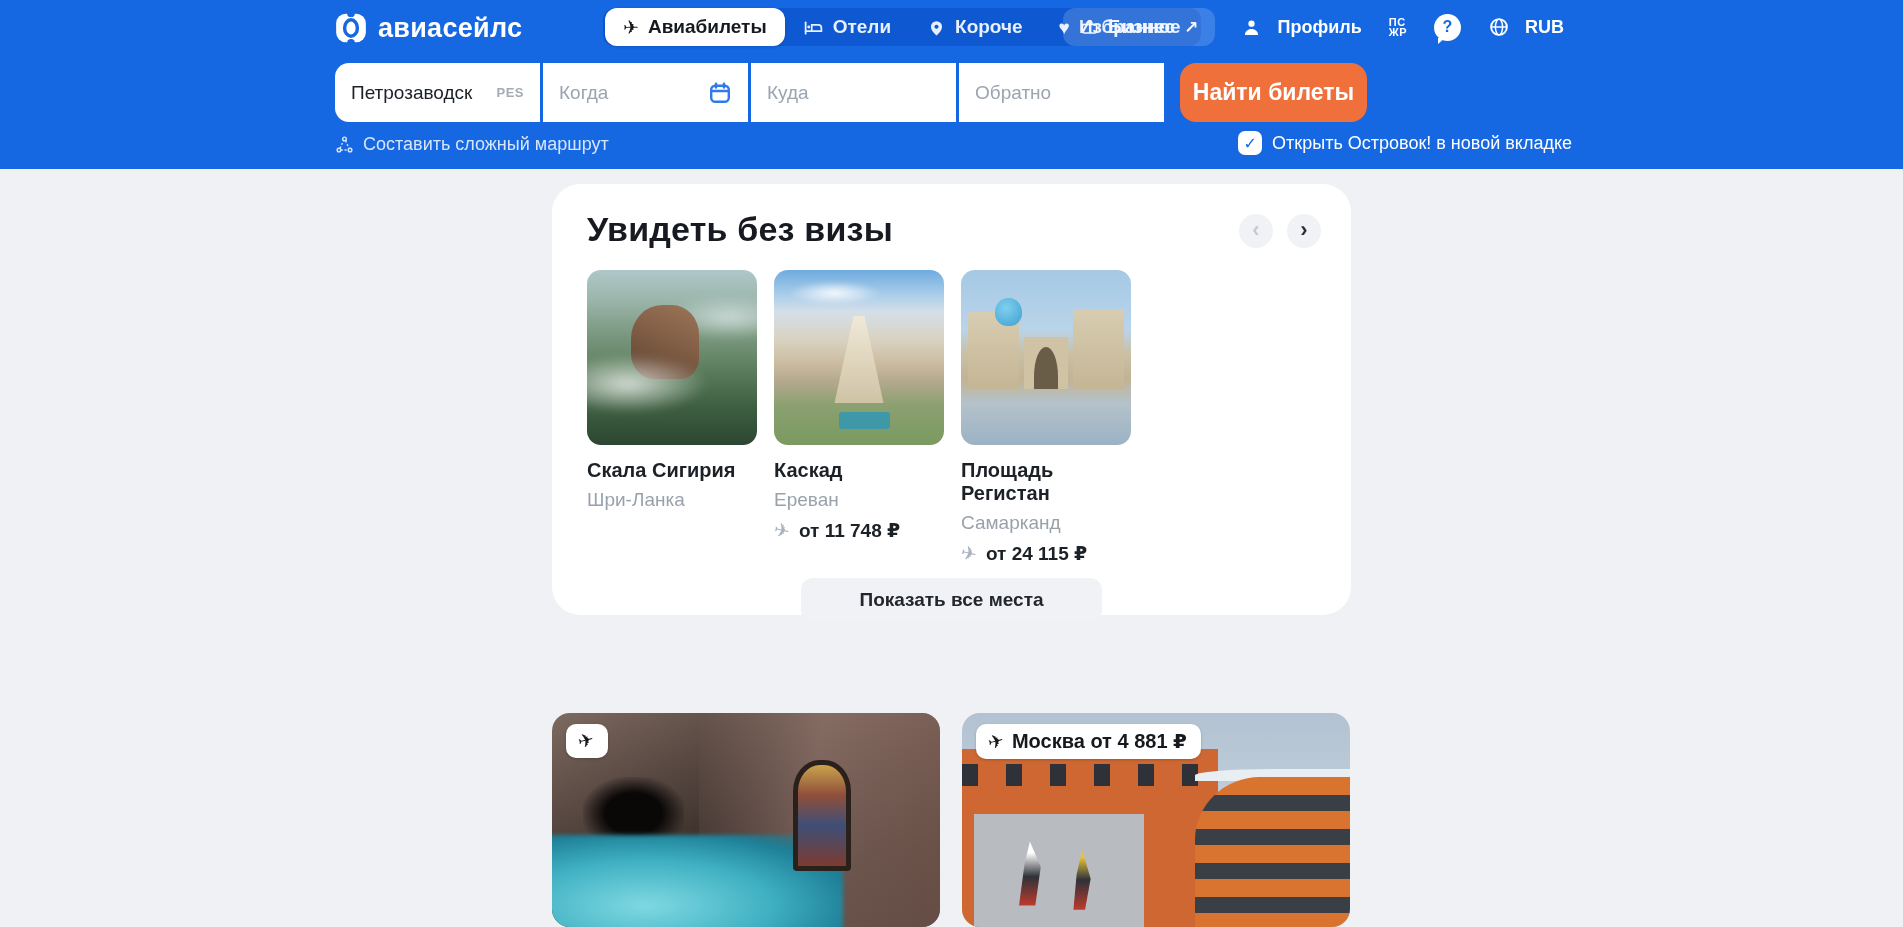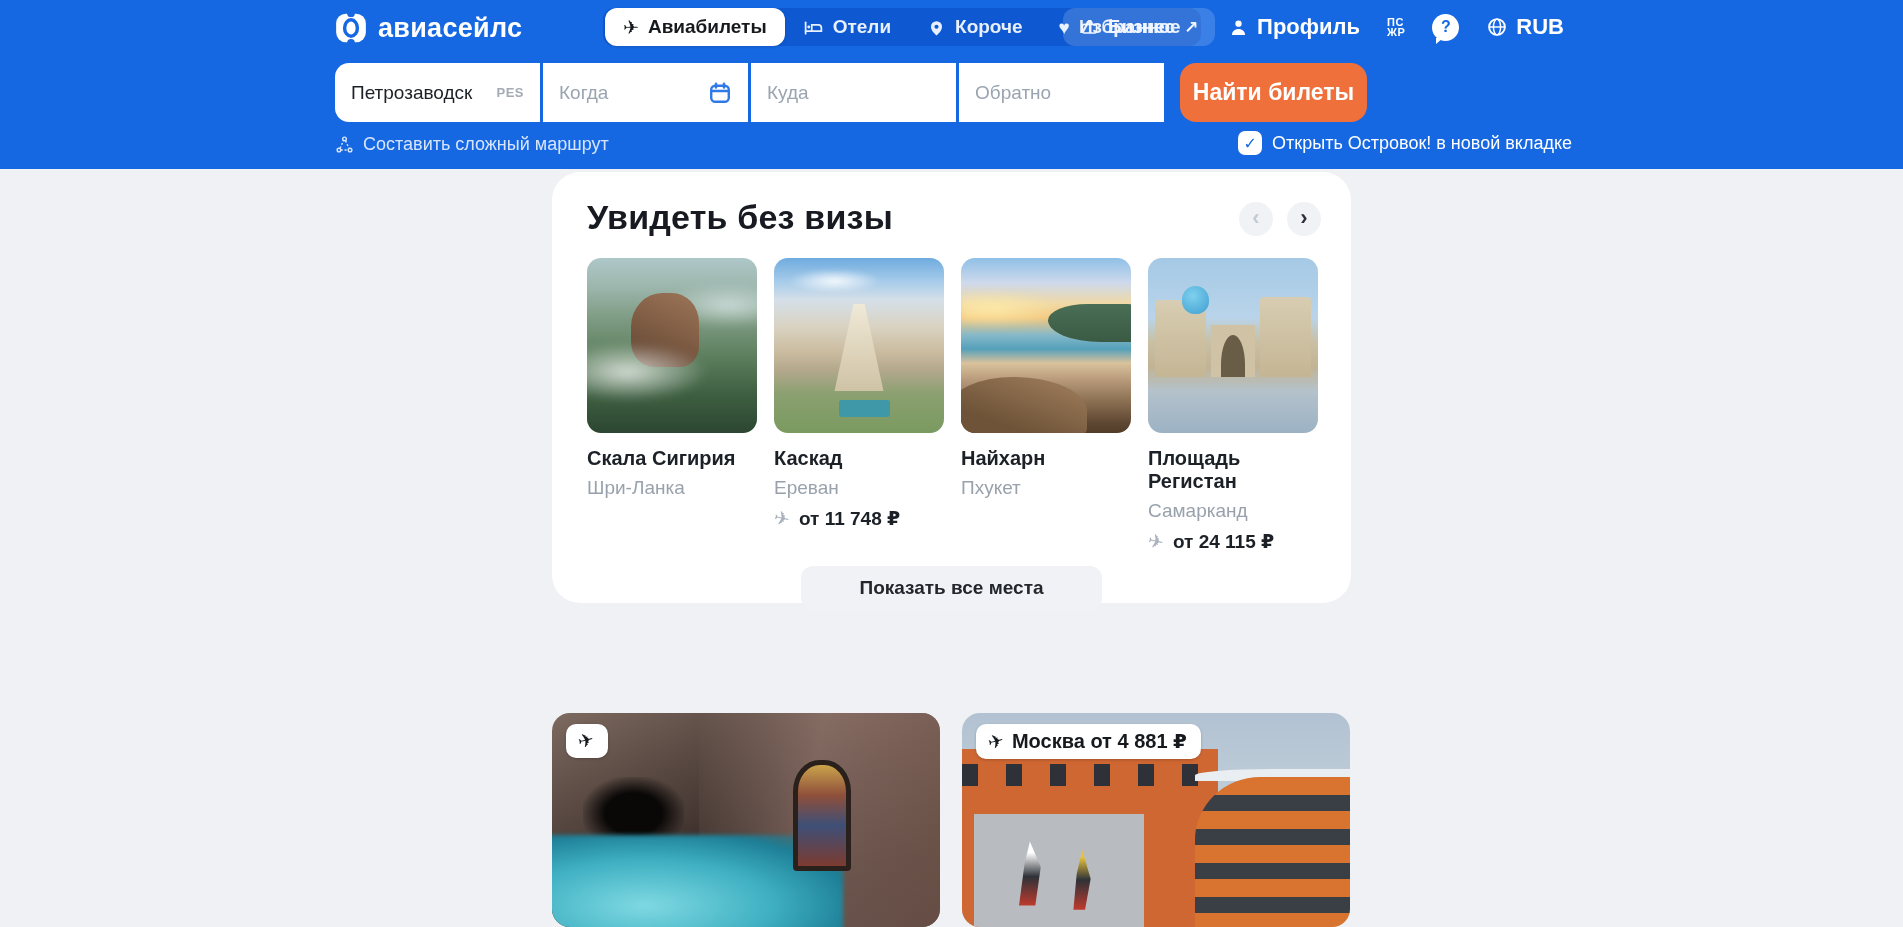--- a/index.html
+++ b/index.html
@@ -20,21 +20,21 @@
   .tabs-group { position:absolute; left:603px; top:8px; height:38px; background:#0e59d1; border-radius:12px; display:flex; align-items:center; padding:0 2px; }
   .tab { display:flex; align-items:center; gap:9px; height:34px; padding:0 18px; border-radius:10px; color:#e8f0fd; font-size:19px; font-weight:600; cursor:pointer; white-space:nowrap; }
   .tab.active { background:#fff; color:#16191d; font-weight:700; height:38px; border-radius:12px; box-shadow:0 1px 3px rgba(0,0,0,.15); }
   .tab .glyph { font-size:19px; line-height:1; }
   .tab svg { display:block; }
 
   .biz-tab { position:absolute; left:1063px; top:8px; height:38px; background:rgba(255,255,255,.16); border-radius:12px; display:flex; align-items:center; gap:9px; padding:0 17px; color:#f2f7ff; font-size:19px; font-weight:600; cursor:pointer; }
   .biz-arrow { font-size:17px; }
 
   .right-nav { position:absolute; right:339px; top:8px; height:38px; display:flex; align-items:center; gap:27px; }
-  .rn-item { display:flex; align-items:center; gap:8px; color:#fff; font-size:22px; font-weight:600; cursor:pointer; }
+  .rn-item { display:flex; align-items:center; gap:15px; color:#fff; font-size:18px; font-weight:600; cursor:pointer; }
   .psgr { color:#fff; font-size:11px; font-weight:800; line-height:.95; letter-spacing:.5px; text-align:left; }
   .help-bubble { width:27px; height:27px; background:#fff; border-radius:50%; display:flex; align-items:center; justify-content:center; color:#1568e2; font-weight:800; font-size:16px; position:relative; }
   .help-bubble:after { content:""; position:absolute; left:4px; bottom:-3px; width:0; height:0; border-left:7px solid #fff; border-bottom:6px solid transparent; }
 
   
   .search-form { position:absolute; left:335px; top:63px; height:59px; display:flex; column-gap:3px; }
   .field { background:#fff; height:59px; display:flex; align-items:center; padding:0 16px; font-size:19px; }
   .field.first { width:205px; border-radius:14px 0 0 14px; justify-content:space-between; }
   .field.mid { width:205px; }
   .field.when { width:205px; justify-content:space-between; }
@@ -48,21 +48,21 @@
   .caret { color:#8f99a4; font-size:14px; }
   .cal-icon { width:24px; height:24px; }
   .submit-btn { margin-left:13px; width:187px; height:59px; background:#f0703c; border:none; border-radius:16px; color:#fff; font-size:23px; font-weight:700; font-family:inherit; cursor:pointer; }
 
   .subrow-left { position:absolute; left:335px; top:134px; display:flex; align-items:center; gap:9px; color:#d7e5fc; font-size:18px; cursor:pointer; }
   .subrow-right { position:absolute; right:331px; top:131px; display:flex; align-items:center; gap:10px; cursor:pointer; }
   .checkbox { width:24px; height:24px; background:#fff; border-radius:7px; display:flex; align-items:center; justify-content:center; color:#1568e2; font-size:16px; font-weight:800; }
   .cb-label { color:#fff; font-size:18px; }
 
   
-  .section-card { position:absolute; left:552px; top:172px; width:799px; height:431px; background:#fff; border-radius:28px; }
+  .section-card { position:absolute; left:552px; top:184px; width:799px; height:431px; background:#fff; border-radius:28px; }
   .section-title { position:absolute; left:35px; top:26px; font-size:34px; font-weight:700; color:#171b21; letter-spacing:.2px; }
   .carousel-nav { position:absolute; right:30px; top:30px; display:flex; gap:14px; }
   .circle-btn { width:34px; height:34px; border-radius:50%; background:#f1f2f5; display:flex; align-items:center; justify-content:center; font-size:22px; font-weight:700; cursor:pointer; padding-bottom:3px; }
   .circle-btn.prev { color:#c3c9d1; }
   .circle-btn.next { color:#2b3138; }
 
   .cards-row { position:absolute; left:35px; top:86px; display:flex; gap:17px; }
   .dest-card { width:170px; cursor:pointer; }
   .photo { width:170px; height:175px; border-radius:14px; position:relative; overflow:hidden; }
   .dest-title { margin-top:14px; font-size:20px; font-weight:700; color:#1c2127; }
@@ -263,29 +263,20 @@
           <div class="pool"></div>
       </div>
       <div class="dest-title">Каскад</div>
       <div class="dest-sub">Ереван</div>
       <div class="dest-price">
         <span class="plane-gray">✈</span>
         <span>от 11 748 ₽</span>
       </div>
     </div>
 
-    <div class="dest-card">
-      <div class="photo ph-naiharn">
-        <div class="glow"></div>
-          <div class="headland"></div>
-          <div class="rocks"></div>
-      </div>
-      <div class="dest-title">Найхарн</div>
-      <div class="dest-sub">Пхукет</div>
-    </div>
 
     <div class="dest-card">
       <div class="photo ph-registan">
         <div class="bldg-l"></div>
           <div class="bldg-r"></div>
           <div class="bldg-c"></div>
           <div class="arch"></div>
           <div class="dome"></div>
       </div>
       <div class="dest-title">Площадь Регистан</div>

